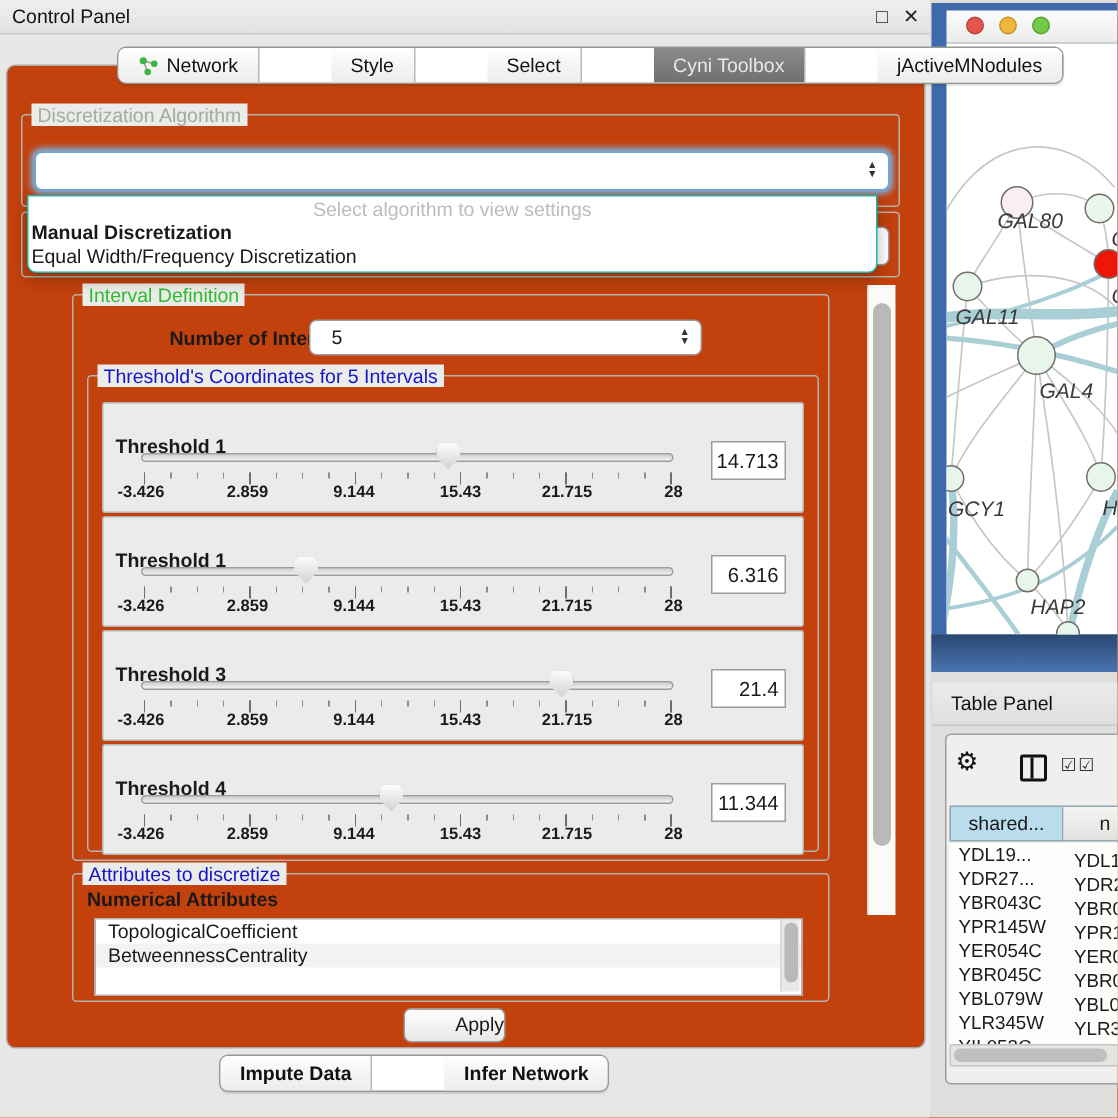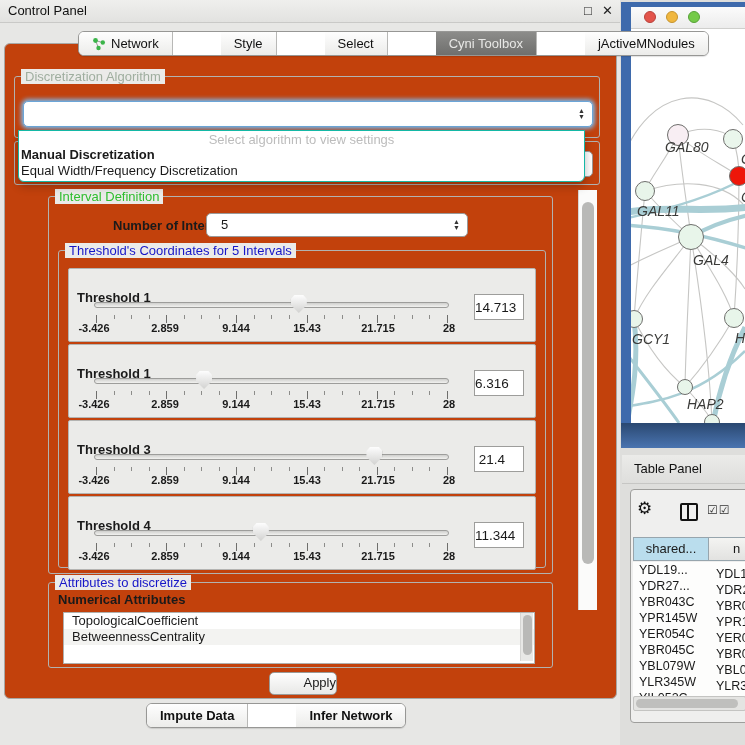--- a/index.html
+++ b/index.html
@@ -69,21 +69,21 @@
     clip-path:polygon(22% 0%,78% 0%,100% 22%,100% 55%,50% 100%,0% 55%,0% 22%);
     filter:drop-shadow(0 0 1px #808080);}
   .ticks-minor{position:absolute;left:27px;width:352px;top:46px;height:4px;
     background:repeating-linear-gradient(to right,#8c8c8a 0 1px,transparent 1px 17.55px);}
   .ticks-major{position:absolute;left:27px;width:353px;top:46px;height:8px;
     background:repeating-linear-gradient(to right,#6e6e6c 0 1px,transparent 1px 70.2px);}
   .scale{position:absolute;left:25px;width:355px;top:53px;height:12px;}
   .scale span{position:absolute;transform:translateX(-50%);font-size:11px;font-weight:bold;color:#1a1a1a;}
   .tval{position:absolute;left:405px;top:25px;width:50px;height:26px;background:#fff;
     border:1px solid #9d9d9b;font-size:13.5px;line-height:26px;text-align:right;
-    padding-right:18px;box-sizing:border-box;}
+    padding-right:4px;box-sizing:border-box;}
 
   
   .alist{position:absolute;background:#fff;border:1px solid #b0b0ae;overflow:hidden;}
   .alist .li{height:16px;line-height:16px;font-size:13px;padding-left:8px;}
   .alist .li:nth-child(even){background:#f3f3f1;}
 
   .button{position:absolute;background:linear-gradient(#fefefe,#e8e8e6);border:1px solid #9a9a98;
     border-radius:5px;font-size:13px;text-align:right;line-height:20px;}
 
   

